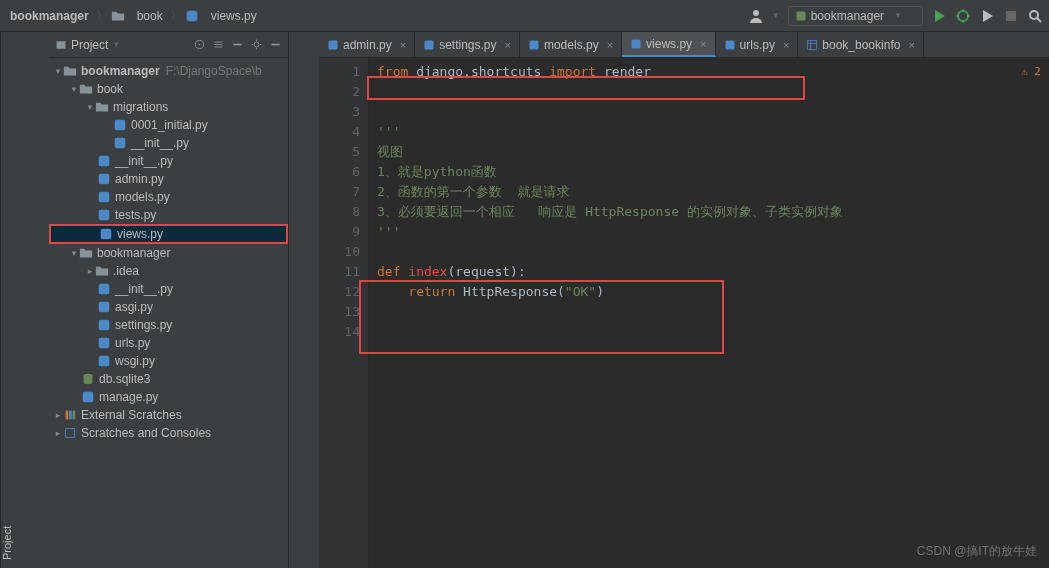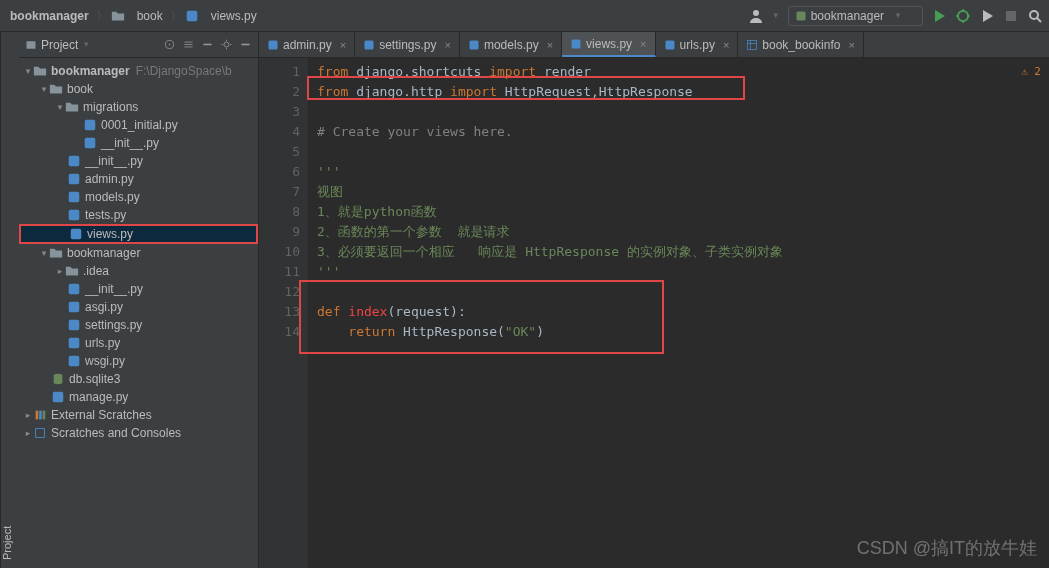--- a/index.html
+++ b/index.html
@@ -3,21 +3,21 @@
 <meta charset="utf-8">
 <style>
 * { margin: 0; padding: 0; box-sizing: border-box; }
 body { font-family: "Segoe UI", Arial, sans-serif; font-size: 12px; background: #3c3f41; color: #bbbbbb; width: 1049px; height: 568px; overflow: hidden; position: relative; }
 .topbar { height: 32px; background: #3c3f41; border-bottom: 1px solid #282828; display: flex; align-items: center; padding: 0 6px; justify-content: space-between; }
 .breadcrumbs { display: flex; align-items: center; gap: 4px; }
 .crumb { color: #bbb; cursor: pointer; padding: 2px 4px; }
 .crumb-sep { color: #666; font-size: 10px; }
 .topbar-right { display: flex; align-items: center; gap: 8px; }
 .run-config { background: #3c3f41; border: 1px solid #555; padding: 2px 20px 2px 6px; border-radius: 3px; color: #bbb; display: flex; align-items: center; gap: 4px; cursor: pointer; }
-.main { display: flex; height: calc(100% - 32px); }
+.main { display: flex; height: calc(100% - 32px); gap: 30px; }
 .project-tool { width: 19px; background: #3c3f41; border-right: 1px solid #282828; writing-mode: vertical-rl; transform: rotate(180deg); text-align: left; padding-top: 8px; color: #bbb; font-size: 11px; cursor: pointer; }
 .sidebar { width: 240px; background: #3c3f41; border-right: 1px solid #282828; display: flex; flex-direction: column; }
 .sidebar-header { height: 26px; border-bottom: 1px solid #282828; display: flex; align-items: center; padding: 0 6px; gap: 6px; }
 .sidebar-header .title { color: #bbb; font-size: 12px; display: flex; align-items: center; gap: 4px; }
 .sidebar-header .actions { margin-left: auto; display: flex; gap: 6px; }
 .small-icon { width: 13px; height: 13px; cursor: pointer; opacity: 0.7; }
 .tree { padding: 4px 0; overflow: auto; flex: 1; }
 .tree-row { display: flex; align-items: center; height: 18px; padding-left: 4px; cursor: pointer; white-space: nowrap; }
 .tree-row.selected { background: #0d293e; border: 2px solid #e04646; height: 20px; }
 .arrow { width: 10px; display: inline-block; color: #888; font-size: 9px; text-align: center; }
@@ -35,21 +35,21 @@
 .gutter div { height: 20px; }
 .code { flex: 1; padding: 4px 0 4px 8px; line-height: 20px; position: relative; }
 .code-line { height: 20px; white-space: pre; color: #a9b7c6; }
 .kw { color: #cc7832; }
 .fn { color: #ef4444; }
 .str { color: #6a8759; }
 .com { color: #808080; }
 .ident { color: #a9b7c6; }
 .boxed { position: absolute; border: 2px solid #e04646; pointer-events: none; }
 .warn-badge { position: absolute; top: 4px; right: 8px; color: #cc7832; font-size: 11px; }
-.watermark { position: absolute; bottom: 8px; right: 12px; color: #aaa; font-size: 18px; opacity: 0.55; font-family: Arial; }
+.watermark { position: absolute; bottom: 8px; right: 12px; color: #aaa; font-size: 12px; opacity: 0.55; font-family: Arial; }
 svg { display: block; }
 .py-icon { fill: #4a88c7; }
 .folder-icon { fill: #87939a; }
 .dj-green { fill: #6a8759; }
 .db-icon { fill: #6a8759; }
 .tool-btn { width: 16px; height: 16px; cursor: pointer; }
 </style>
 </head>
 <body>
 
@@ -331,23 +331,21 @@
           <div>8</div>
           <div>9</div>
           <div>10</div>
           <div>11</div>
           <div>12</div>
           <div>13</div>
           <div>14</div>
       </div>
       <div class="code">
 <div class="code-line"><span class="kw">from</span> <span class="ident">django.shortcuts</span> <span class="kw">import</span> <span class="ident">render</span></div>
-<div class="code-line"><span class="kw">from</span> <span class="ident">django.http</span> <span class="kw">import</span> <span class="ident">HttpRequest,HttpResponse</span></div>
 <div class="code-line"></div>
-<div class="code-line com"># Create your views here.</div>
 <div class="code-line"></div>
 <div class="code-line str">'''</div>
 <div class="code-line str">视图</div>
 <div class="code-line str">1、就是python函数</div>
 <div class="code-line str">2、函数的第一个参数  就是请求</div>
 <div class="code-line str">3、必须要返回一个相应   响应是 HttpResponse 的实例对象、子类实例对象</div>
 <div class="code-line str">'''</div>
 <div class="code-line"></div>
 <div class="code-line"><span class="kw">def</span> <span class="fn">index</span><span class="ident">(request):</span></div>
 <div class="code-line">    <span class="kw">return</span> <span class="ident">HttpResponse(</span><span class="str">"OK"</span><span class="ident">)</span></div>

